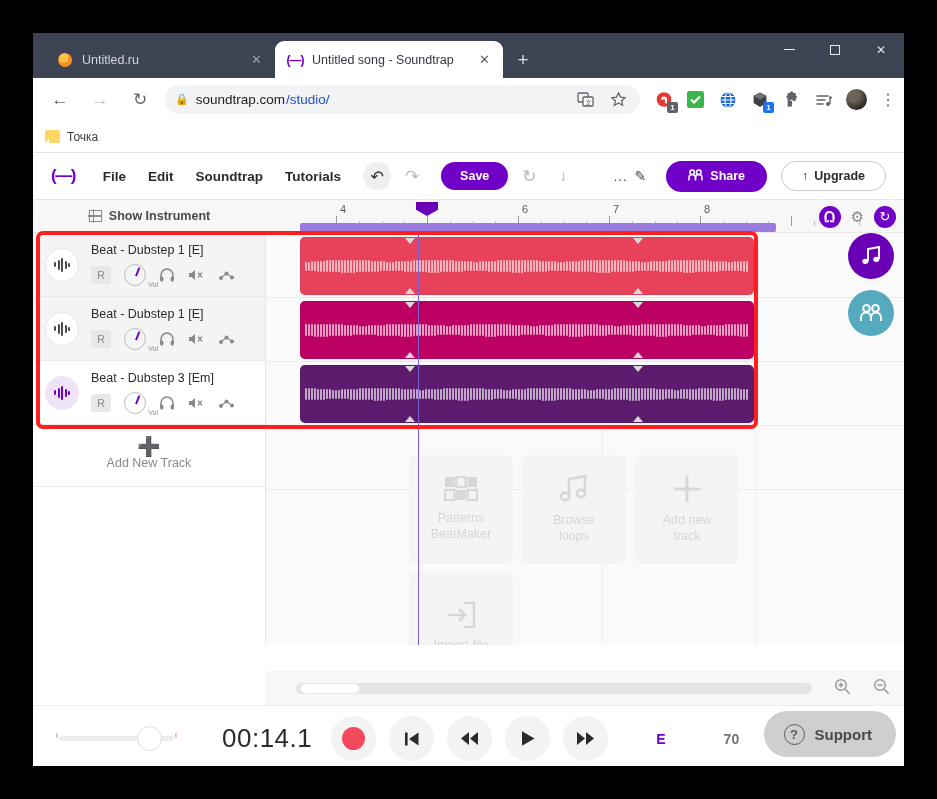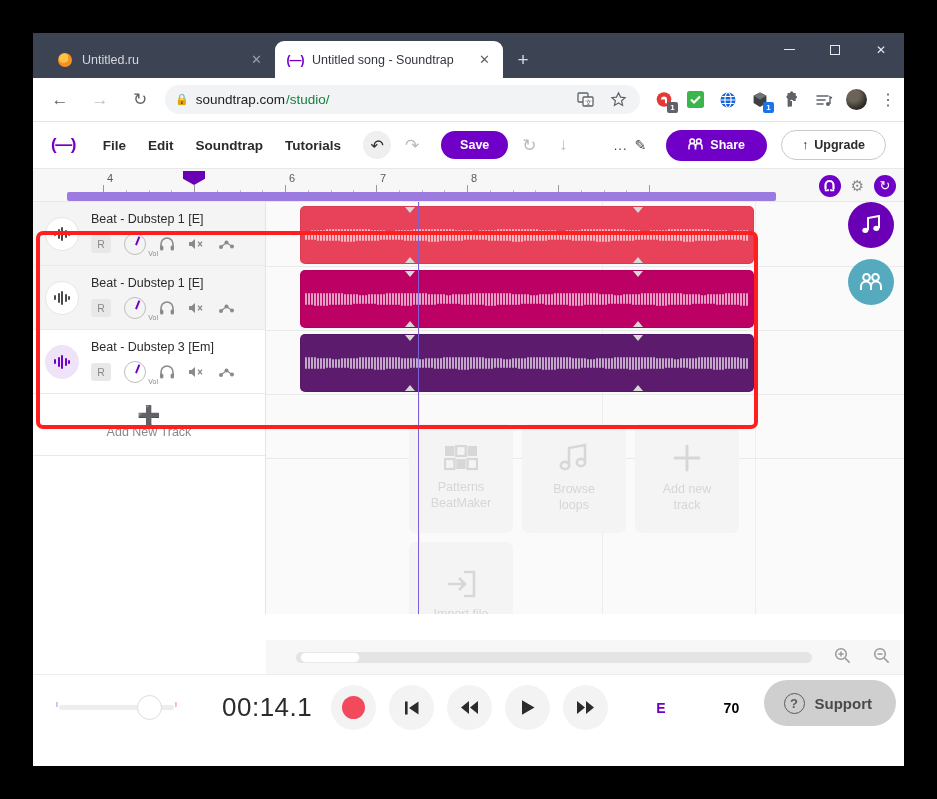--- a/index.html
+++ b/index.html
@@ -55,21 +55,21 @@
   .navbar { height: 43px; background:#fff; display:flex; align-items:center; padding: 0 8px; gap: 2px; }
   .navicon { width: 28px; height: 28px; display:flex; align-items:center; justify-content:center;
     color:#5F6368; font-size: 17px; margin: 0 5px; }
   .navicon.dim { color: #BDC1C6; }
   .omnibox {
     flex: 1; height: 29px; background: #F1F3F4; border-radius: 15px;
     display: flex; align-items: center; padding: 0 10px; gap: 9px; margin-left: 4px;
     font-size: 13.5px; color: #202124; position: relative;
   }
   .omnibox .lock { font-size: 11px; color:#5F6368; }
-  .url-path { color: #15803d; }
+  .url-path { color: #1d4ed8; }
   .omni-right { display:flex; align-items:center; gap: 14px; margin-left:auto; padding-right:2px;}
   .ext-row { display:flex; align-items:center; gap: 13px; padding-left: 12px; }
   .extico { width: 19px; height: 19px; position: relative; display:flex; align-items:center; justify-content:center; }
   .badge { position:absolute; right:-5px; bottom:-4px; background:#5F6368; color:#fff;
     font-size: 8px; line-height: 11px; min-width: 11px; text-align:center; border-radius:2px; font-weight: bold;}
   .badge.blue { background:#1A73E8; }
   .avatar { width: 21px; height: 21px; border-radius: 50%;
     background: radial-gradient(circle at 35% 30%, #6b6357 0 30%, #2e2a24 70%); }
   .kebab { color:#5F6368; font-size: 16px; letter-spacing:0; width: 16px; text-align:center; }
 
@@ -183,21 +183,21 @@
   .volslider { width: 115px; height:5px; background:#EDEDED; border-radius:3px; position:relative; margin-right: 48px;}
   .volslider .knobc { position:absolute; left:78px; top:-10px; width:25px;height:25px;border-radius:50%;
     background:#fff; border:1px solid #DDD;}
   .volslider .endl{position:absolute;left:-3px;top:-4px;font-size:7px;color:#7B5FD6;}
   .volslider .endr{position:absolute;right:-3px;top:-4px;font-size:7px;color:#E8415A;}
   .timecode { font-size: 26px; color:#2B2B2B; letter-spacing:.5px; margin-right: 6px;}
   .tbtn { width:45px;height:45px;border-radius:50%;background:#F3F3F3;
     display:flex;align-items:center;justify-content:center; margin-left:13px; color:#2B2B2B;}
   .recdot { width:23px;height:23px;border-radius:50%;background:#F2495C;}
   .keyval { color:#7000C8; font-size:14px; font-weight:bold; margin-left: 48px;}
-  .bpmval { color:#000000; font-size:14px; font-weight:bold; margin-left: 58px;}
+  .bpmval { color:#737373; font-size:14px; font-weight:bold; margin-left: 58px;}
   .metro { width:32px;height:32px;border-radius:50%;border:1.4px solid #7000C8; margin-left:46px;
     display:flex;align-items:center;justify-content:center;color:#7000C8;font-size:14px;}
   .supportwidget { position:absolute; right: 8px; bottom: 14px; height:46px; background:#CFCFCF;
     border-radius:23px; display:flex; align-items:center; gap:10px; padding: 0 24px 0 20px;
     color:#4A4A4A; font-size:15px; font-weight:bold; z-index:20;}
   .qmark { width:21px;height:21px;border-radius:50%;border:1.6px solid #5A5A5A; color:#5A5A5A;
     font-size:13px; display:flex;align-items:center;justify-content:center;}
 
   
   .annot { position:absolute; border:4px solid #FF1F1F; border-radius:7px; z-index:30; pointer-events:none;}
@@ -295,20 +295,26 @@
               <path d="M2 5h11M2 9h8M2 13h6" stroke="#5F6368" stroke-width="1.5" stroke-linecap="round"></path>
               <circle cx="13" cy="13" r="2" fill="#5F6368"></circle>
               <path d="M15 13V6l2 1" stroke="#5F6368" stroke-width="1.4" fill="none"></path>
             </svg>
       </span>
       <span class="avatar"></span>
       <span class="kebab">⋮</span>
     </div>
   </div>
 
+  <div class="bookmarkbar">
+    <div class="bm">
+      <span class="bm-folder"></span>
+      <span>Точка</span>
+    </div>
+  </div>
 
   <div class="app">
 
     <div class="apptoolbar">
       <div class="st-logo">(—)</div>
       <div class="menuitem">File</div>
       <div class="menuitem">Edit</div>
       <div class="menuitem">Soundtrap</div>
       <div class="menuitem">Tutorials</div>
       <div class="tb-circle">↶</div>
@@ -329,20 +335,24 @@
         </span>
         <span>Share</span>
       </div>
       <div class="upgradebtn">
         <span>↑</span>
         <span>Upgrade</span>
       </div>
     </div>
 
     <div class="rulerrow">
+      <div class="showinst">
+        <span class="grid-ico"></span>
+        <span>Show Instrument</span>
+      </div>
       <div class="ruler">
         <div id="ruler-marks">
               <div class="tick major" style="left: 70px;"></div>
               <div class="ruler-num" style="left: 74px;">4</div>
               <div class="tick minor" style="left: 92.75px;"></div>
               <div class="tick minor" style="left: 115.5px;"></div>
               <div class="tick minor" style="left: 138.25px;"></div>
               <div class="tick major" style="left: 161px;"></div>
               <div class="tick minor" style="left: 183.75px;"></div>
               <div class="tick minor" style="left: 206.5px;"></div>

